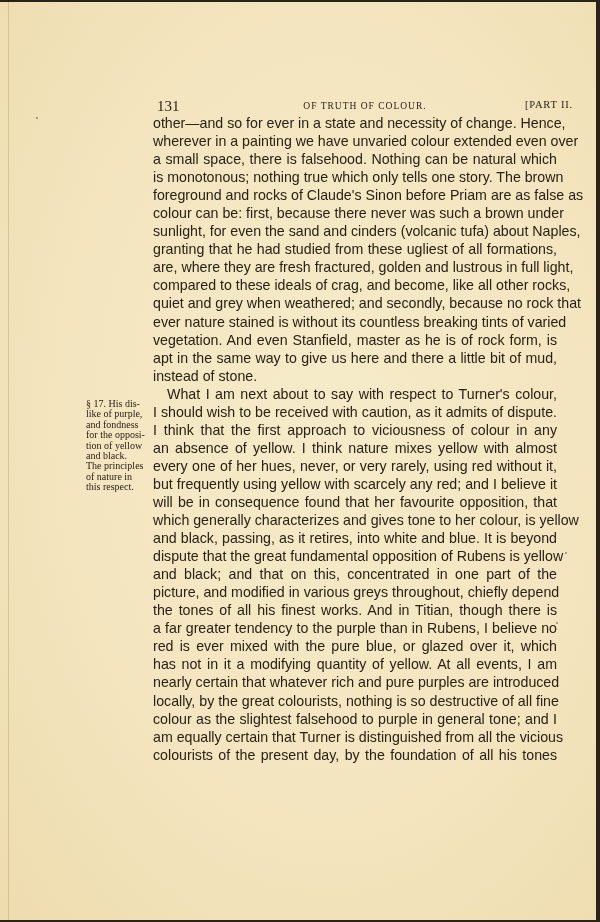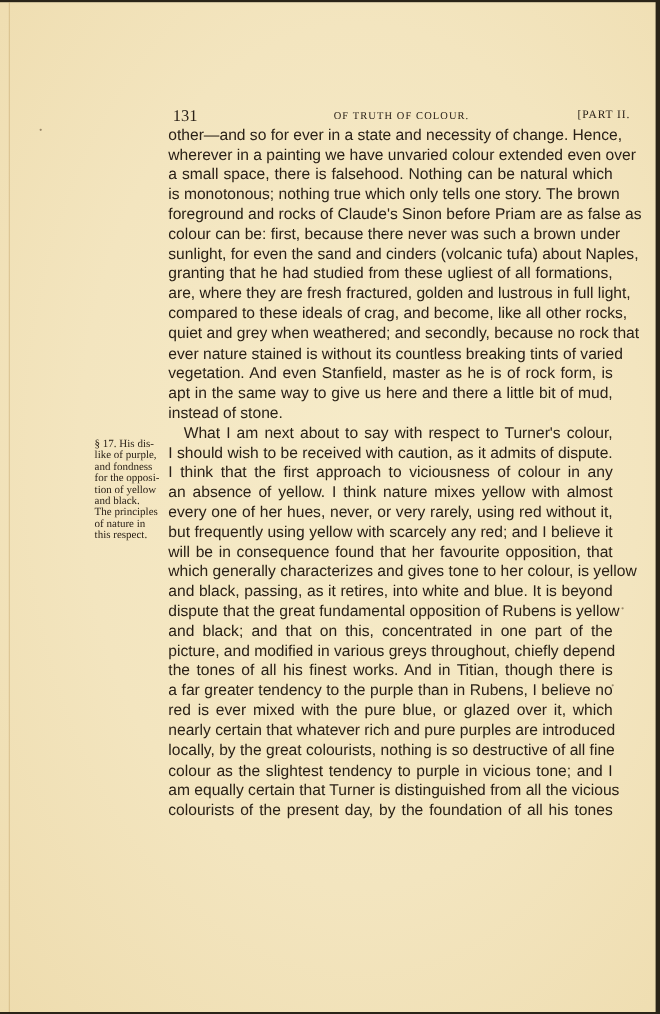--- a/index.html
+++ b/index.html
@@ -156,23 +156,24 @@
     <span class="line">but frequently using yellow with scarcely any red; and I believe it</span>
     <span class="line">will be in consequence found that her favourite opposition, that</span>
     <span class="line">which generally characterizes and gives tone to her colour, is yellow</span>
     <span class="line">and black, passing, as it retires, into white and blue. It is beyond</span>
     <span class="line">dispute that the great fundamental opposition of Rubens is yellow</span>
     <span class="line">and black; and that on this, concentrated in one part of the</span>
     <span class="line">picture, and modified in various greys throughout, chiefly depend</span>
     <span class="line">the tones of all his finest works. And in Titian, though there is</span>
     <span class="line">a far greater tendency to the purple than in Rubens, I believe no</span>
     <span class="line">red is ever mixed with the pure blue, or glazed over it, which</span>
+    <span class="line">has not in it a modifying quantity of yellow. At all events, I am</span>
     <span class="line">nearly certain that whatever rich and pure purples are introduced</span>
     <span class="line">locally, by the great colourists, nothing is so destructive of all fine</span>
-    <span class="line">colour as the slightest tendency to purple in vicious tone; and I</span>
+    <span class="line">colour as the slightest falsehood to purple in general tone; and I</span>
     <span class="line">am equally certain that Turner is distinguished from all the vicious</span>
     <span class="line">colourists of the present day, by the foundation of all his tones</span>
   </div>
 
   <div class="speck" style="left:556px;top:620px;"></div>
   <div class="speck" style="left:565px;top:550px;"></div>
   <div class="speck" style="left:36px;top:115px;"></div>
 </div>
 
 </body></html>

